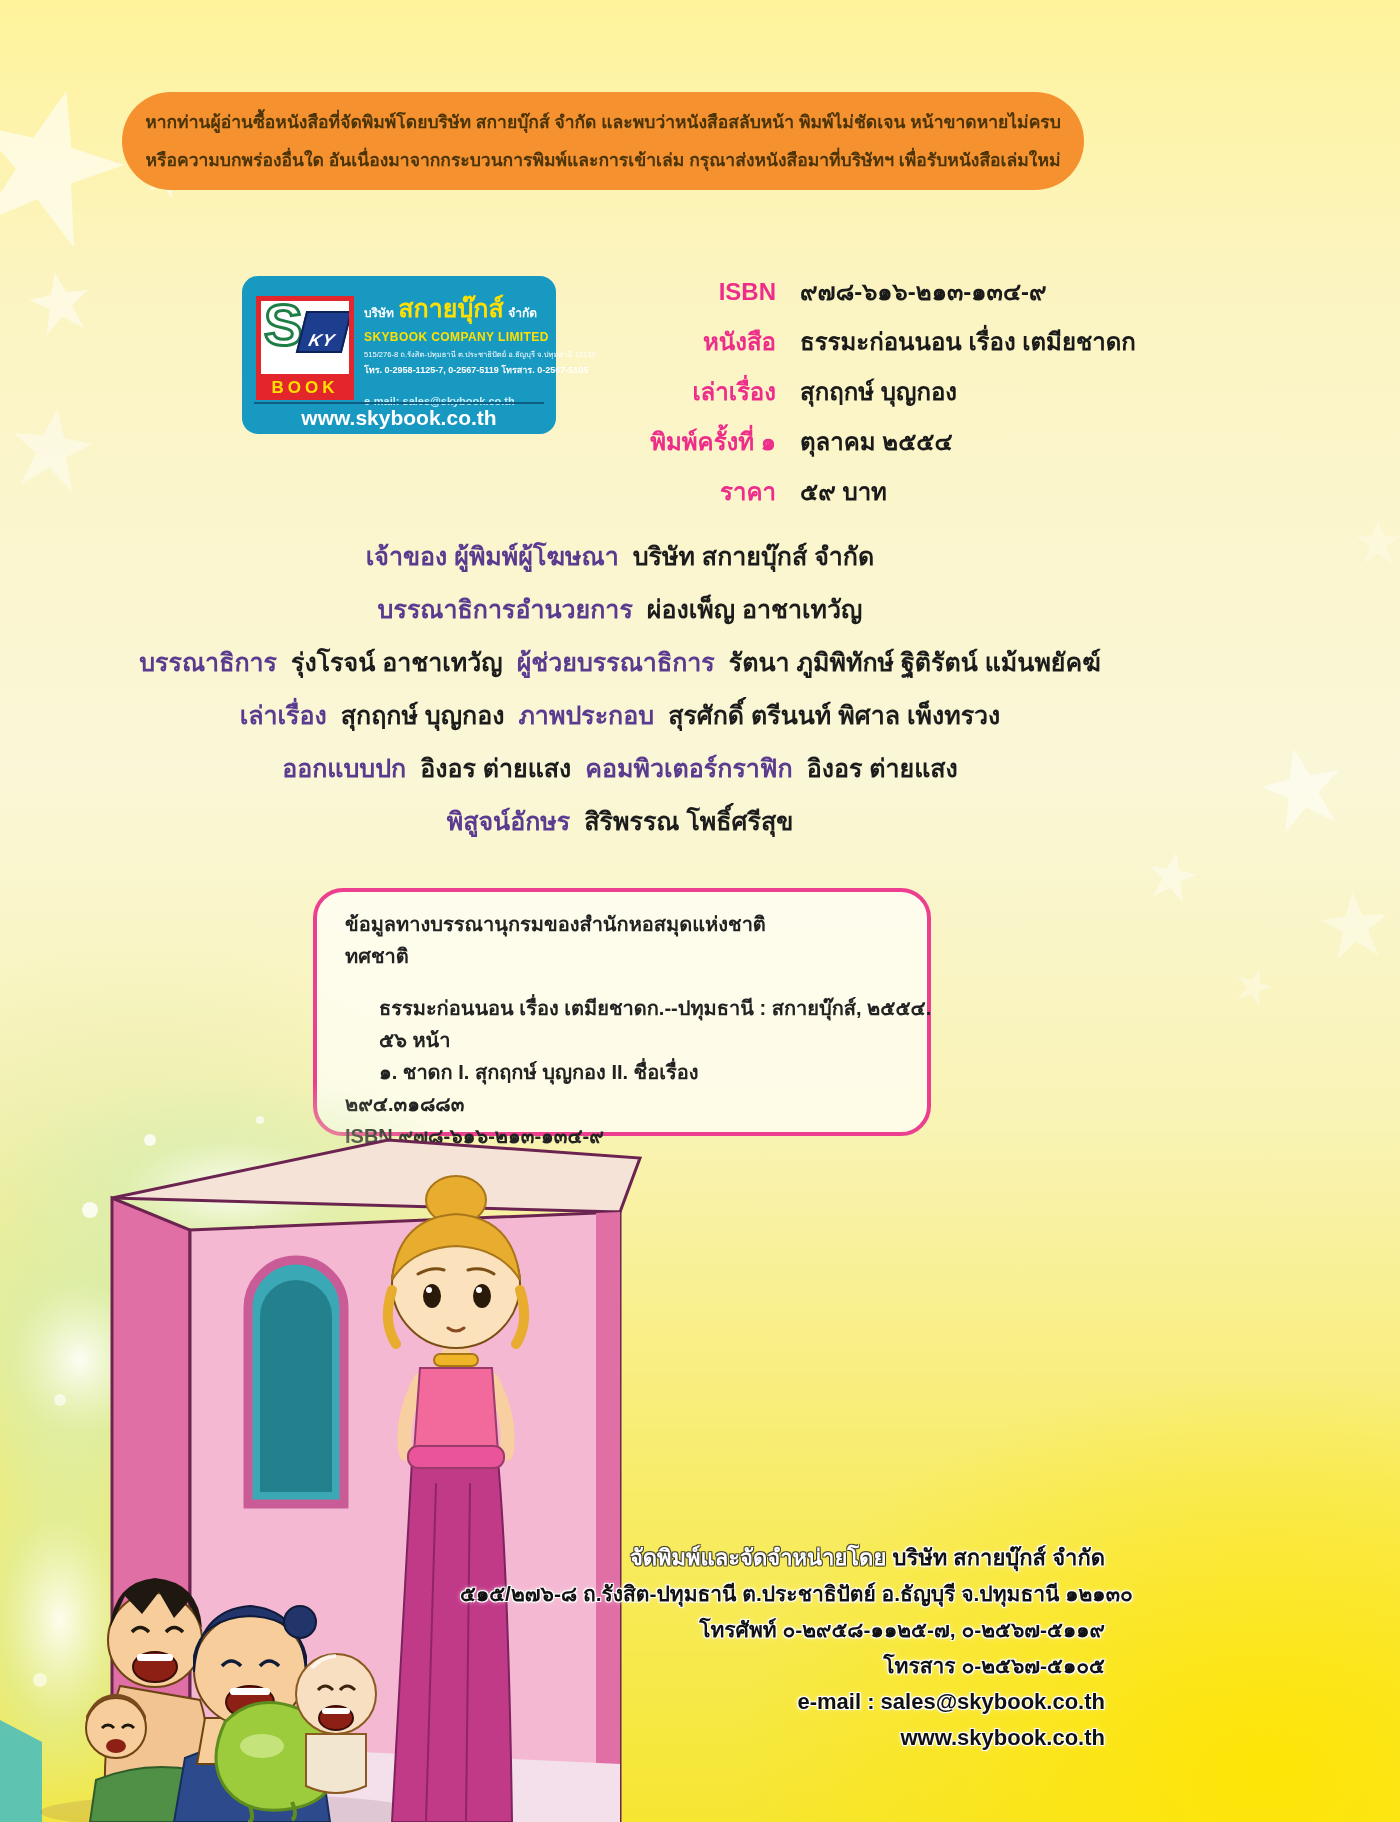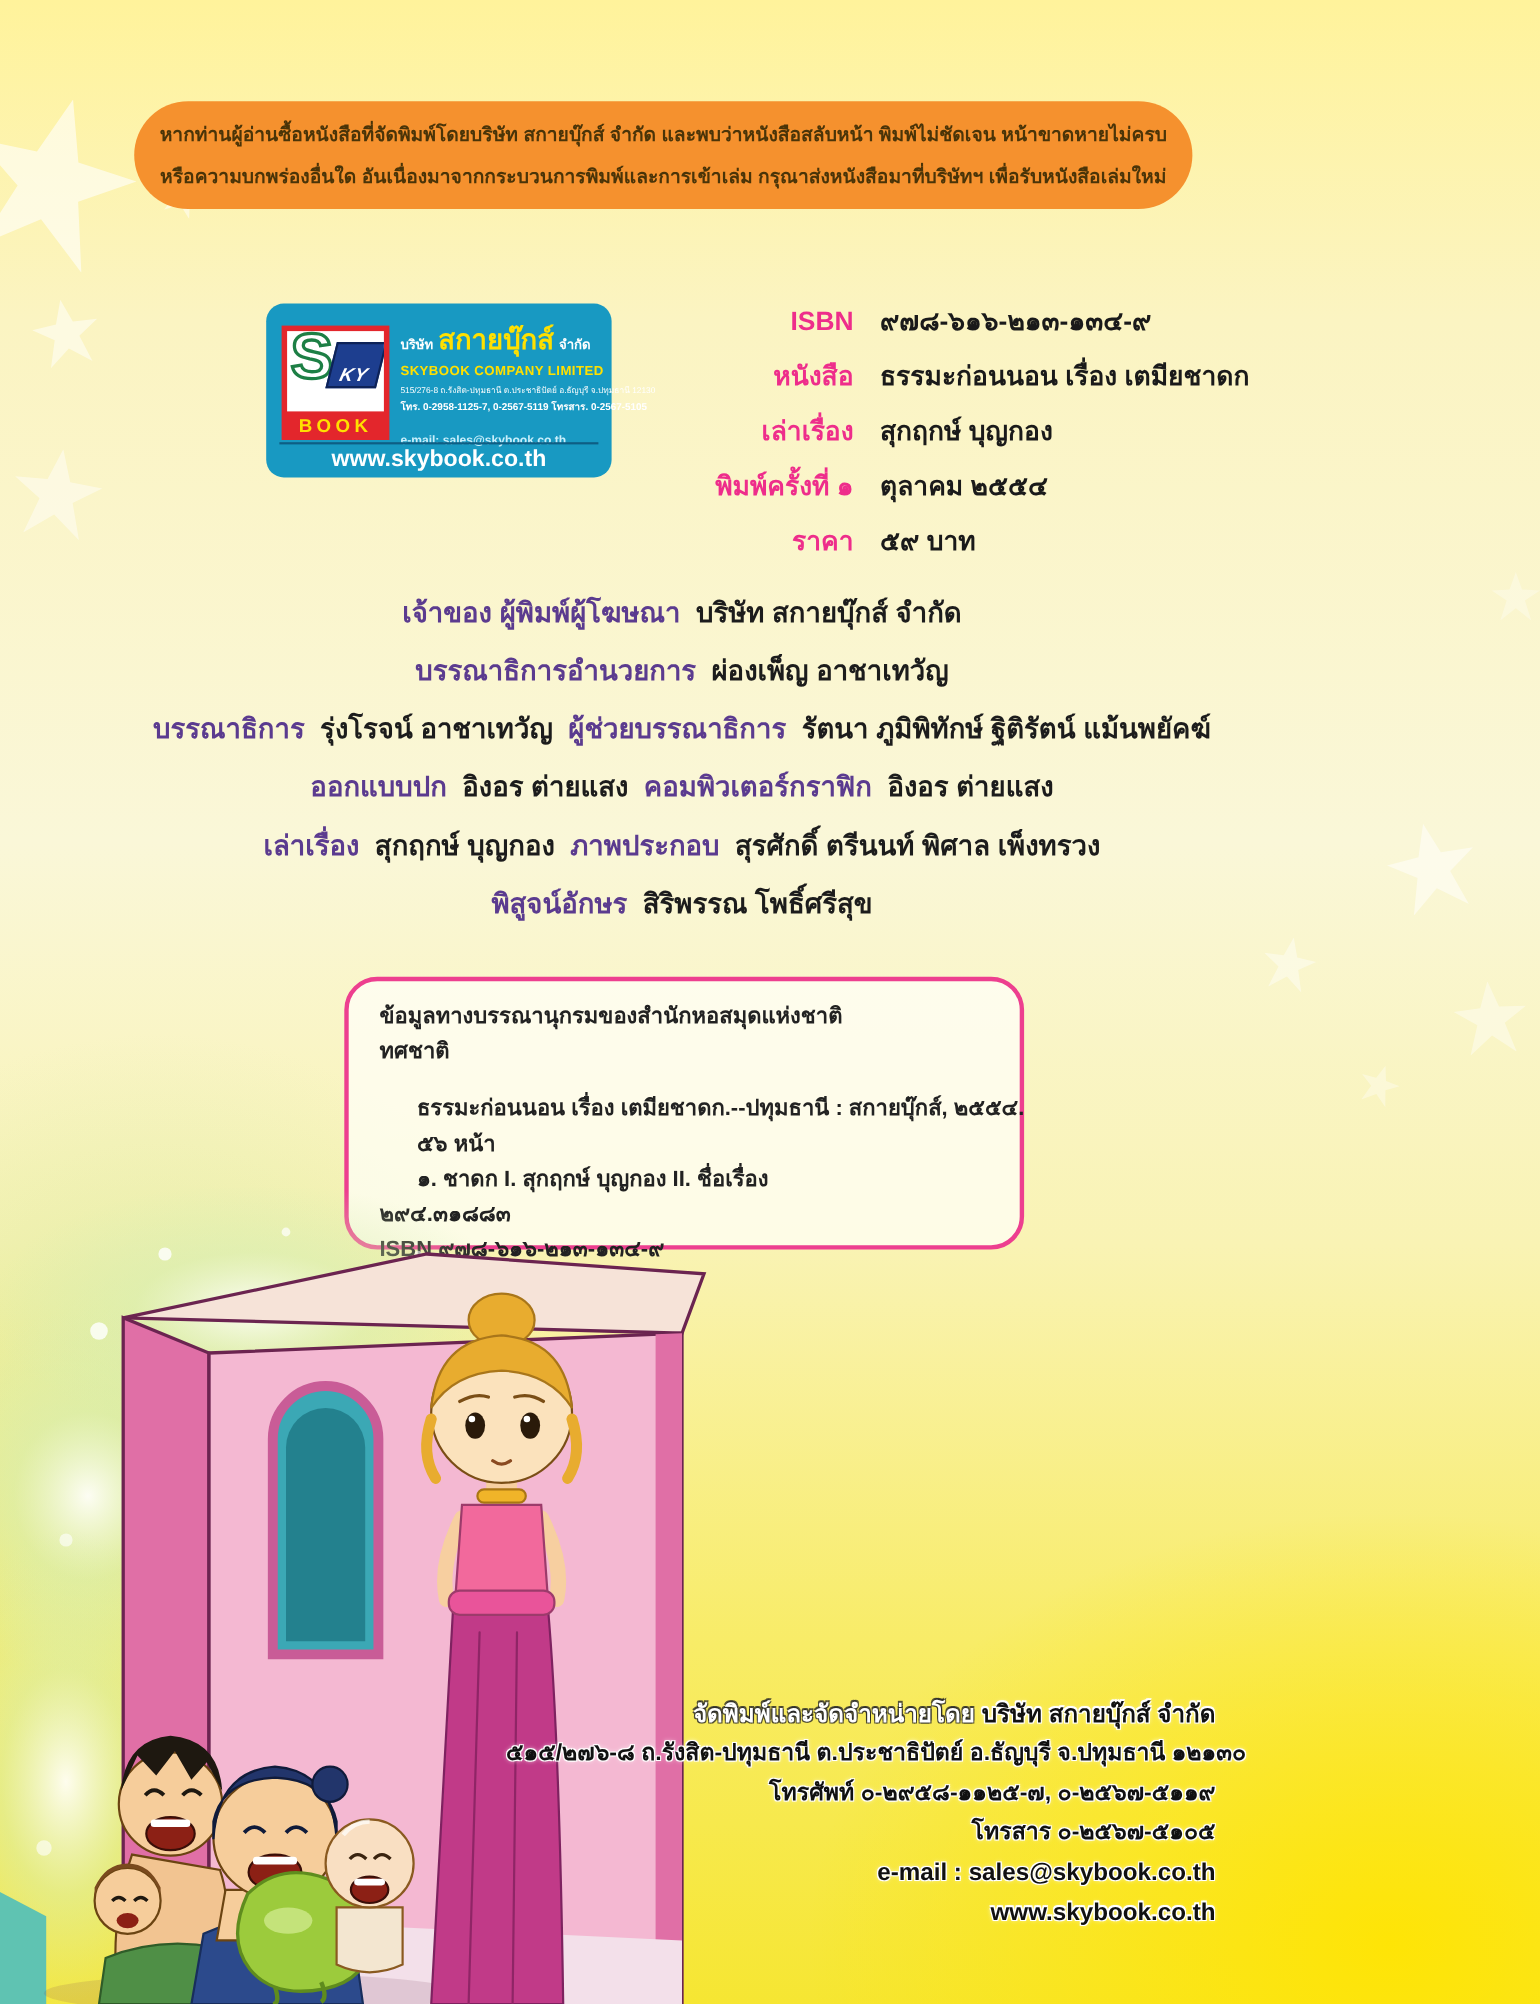--- a/index.html
+++ b/index.html
@@ -131,22 +131,22 @@
       <div class="bi-row">
         <span class="bi-label">ราคา</span>
         <span class="bi-value">๕๙ บาท</span>
       </div>
     </div>
 
   <div class="credits" id="credits">
       <div class="cr-line"><span class="cr-label">เจ้าของ ผู้พิมพ์ผู้โฆษณา</span><span class="cr-name">บริษัท สกายบุ๊กส์ จำกัด</span></div>
       <div class="cr-line"><span class="cr-label">บรรณาธิการอำนวยการ</span><span class="cr-name">ผ่องเพ็ญ อาชาเทวัญ</span></div>
       <div class="cr-line"><span class="cr-label">บรรณาธิการ</span><span class="cr-name">รุ่งโรจน์ อาชาเทวัญ</span><span class="cr-label">ผู้ช่วยบรรณาธิการ</span><span class="cr-name">รัตนา ภูมิพิทักษ์  ฐิติรัตน์ แม้นพยัคฆ์</span></div>
+      <div class="cr-line"><span class="cr-label">เล่าเรื่อง</span><span class="cr-name">สุกฤกษ์ บุญกอง</span><span class="cr-label">ภาพประกอบ</span><span class="cr-name">สุรศักดิ์ ตรีนนท์ พิศาล เพ็งทรวง</span></div>
       <div class="cr-line"><span class="cr-label">ออกแบบปก</span><span class="cr-name">อิงอร ต่ายแสง</span><span class="cr-label">คอมพิวเตอร์กราฟิก</span><span class="cr-name">อิงอร ต่ายแสง</span></div>
-      <div class="cr-line"><span class="cr-label">เล่าเรื่อง</span><span class="cr-name">สุกฤกษ์ บุญกอง</span><span class="cr-label">ภาพประกอบ</span><span class="cr-name">สุรศักดิ์ ตรีนนท์ พิศาล เพ็งทรวง</span></div>
       <div class="cr-line"><span class="cr-label">พิสูจน์อักษร</span><span class="cr-name">สิริพรรณ โพธิ์ศรีสุข</span></div>
     </div>
 
 
   <div class="cip-box">
     <div id="cip-lines">
         <div class="cip-line" style="padding-left: 0px;">ข้อมูลทางบรรณานุกรมของสำนักหอสมุดแห่งชาติ</div>
         <div class="cip-line" style="padding-left: 0px;">ทศชาติ</div>
         <div class="cip-line" style="padding-left: 34px; margin-top: 20px;">ธรรมะก่อนนอน เรื่อง เตมียชาดก.--ปทุมธานี : สกายบุ๊กส์, ๒๕๕๔.</div>
         <div class="cip-line" style="padding-left: 34px;">๕๖ หน้า</div>

